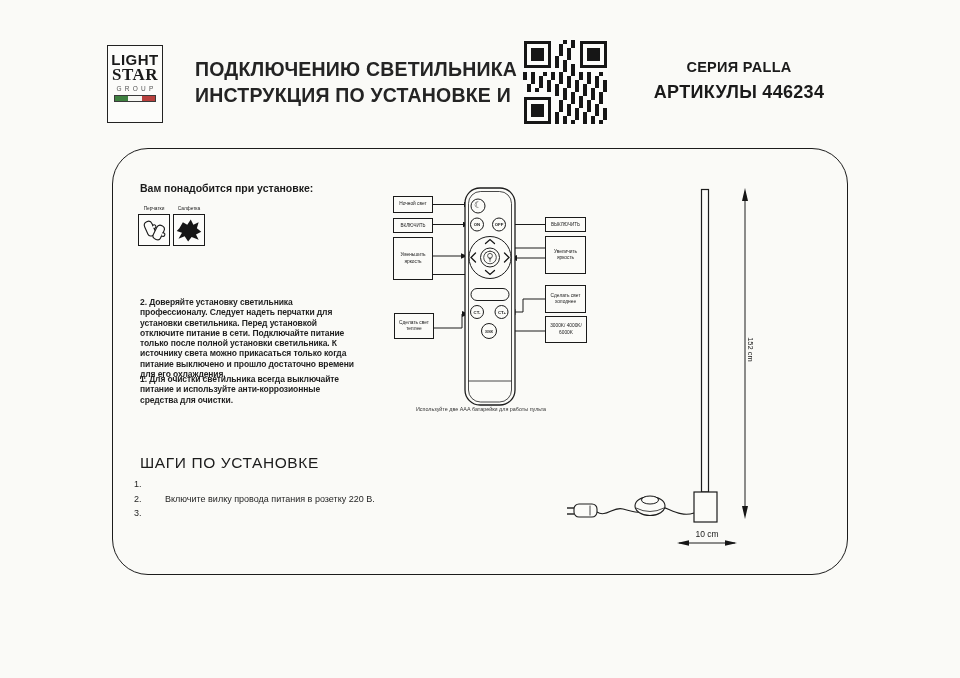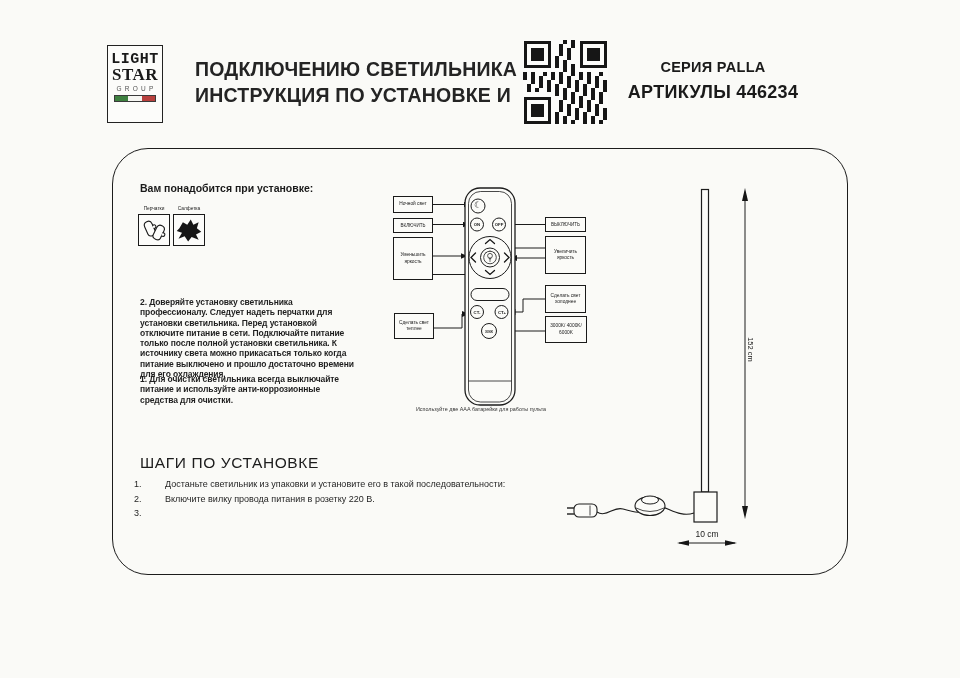--- a/index.html
+++ b/index.html
@@ -1,33 +1,33 @@
 <!DOCTYPE html>
 <html><head>
 <meta charset="utf-8">
 <style>
   html,body{margin:0;padding:0;background:#e8e8e6;}
   .page{position:relative;width:960px;height:678px;background:#fafaf7;overflow:hidden;
         font-family:"Liberation Sans",sans-serif;color:#1a1a1a;}
   
   .logo{position:absolute;left:107px;top:45px;width:56px;height:78px;border:1.5px solid #222;
         background:#fcfcfa;text-align:center;box-sizing:border-box;padding-top:7px;}
-  .logo-light{font-family:Liberation Mono, monospace;font-weight:700;font-size:15px;line-height:14px;letter-spacing:.5px;}
+  .logo-light{font-family:Liberation Sans, sans-serif;font-weight:700;font-size:15px;line-height:14px;letter-spacing:.5px;}
   .logo-star{font-family:"Liberation Serif",serif;font-weight:700;font-size:17px;line-height:16px;letter-spacing:.5px;}
   .logo-group{font-size:6.5px;letter-spacing:3.2px;color:#555;margin-top:2px;margin-left:3px;}
   .logo-flag{width:42px;height:7px;border:1px solid #3a3a3a;margin:3px auto 0;display:flex;box-sizing:border-box;}
   .logo-flag i{flex:1;}
   .title{position:absolute;left:195px;top:56px;font-size:19.5px;font-weight:700;line-height:26px;
          color:#242424;letter-spacing:.2px;}
   .qr{position:absolute;left:523px;top:40px;width:85px;height:85px;background:#fcfcfa;}
   .qr-noise{position:absolute;left:0;top:0;width:85px;height:85px;}
   .qr-noise i{position:absolute;width:4px;height:4px;background:#161616;}
   .qr b{position:absolute;width:13px;height:13px;background:#161616;border:4px solid #fcfcfa;outline:3.5px solid #161616;}
   .f1{left:4px;top:4px;} .f2{right:4px;top:4px;} .f3{left:4px;bottom:4px;}
-  .series-block{position:absolute;left:608px;top:59px;width:210px;text-align:center;}
+  .series-block{position:absolute;left:634px;top:59px;width:210px;text-align:center;}
   .series{font-size:14.5px;font-weight:700;letter-spacing:.3px;}
   .articles{font-size:18px;font-weight:700;margin-top:7px;letter-spacing:.3px;}
   
   .main-border{position:absolute;left:112px;top:148px;width:736px;height:427px;border:1.5px solid #1c1c1c;
                border-radius:36px;box-sizing:border-box;}
   
   .needs-heading{position:absolute;left:140px;top:182px;font-size:10.5px;font-weight:700;}
   .tool-label{position:absolute;width:32px;text-align:center;font-size:4.8px;color:#222;}
   .tool-box{position:absolute;width:32px;height:32px;border:1.2px solid #1a1a1a;background:#fcfcfa;
             box-sizing:border-box;display:flex;align-items:center;justify-content:center;}
@@ -319,21 +319,20 @@
       <polygon points="177,363 165,360.2 165,365.8" fill="#161616" stroke="none"></polygon>
     </g>
   </svg>
   <div class="dim-v">152 cm</div>
   <div class="dim-h">10 cm</div>
 
   <div class="steps-heading">ШАГИ ПО УСТАНОВКЕ</div>
   <div class="steps">
     <div class="step-row">
       <span class="step-num">1.</span>
-      <span>Достаньте светильник из упаковки и установите его в такой последовательности:</span>
     </div>
     <div class="step-row">
       <span class="step-num">2.</span>
       <span>Включите вилку провода питания в розетку 220 В.</span>
     </div>
     <div class="step-row">
       <span class="step-num">3.</span>
     </div>
   </div>
 

